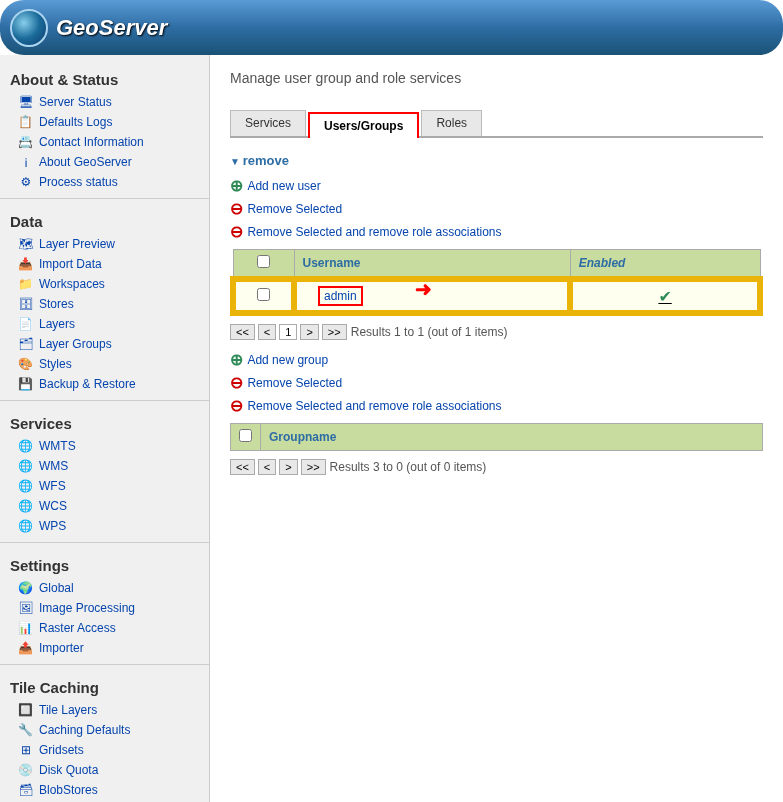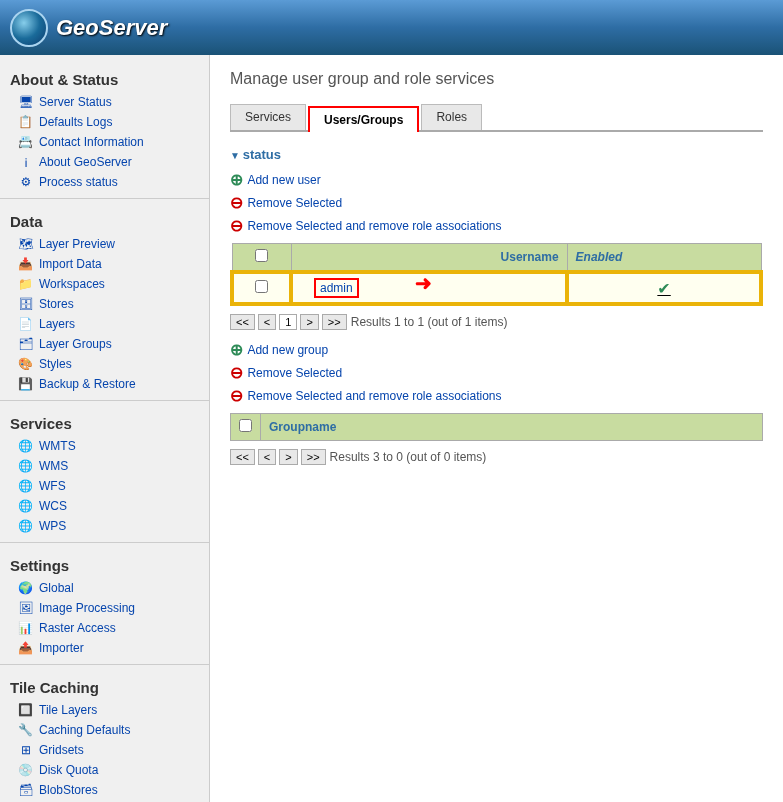--- a/index.html
+++ b/index.html
@@ -1,55 +1,55 @@
 <!DOCTYPE html>
 <html><head>
   <meta charset="utf-8">
   <style>
     * { margin: 0; padding: 0; box-sizing: border-box; }
     body { font-family: Arial, sans-serif; font-size: 12px; background: #fff; display: flex; flex-direction: column; width: 783px; }
 
     
-    .header { background: linear-gradient(180deg, #5b9bd5 0%, #2e6da4 50%, #1a5276 100%); height: 55px; display: flex; align-items: center; padding: 0 10px; }
+    .header { background: linear-gradient(180deg, #5b9bd5 0%, #2e6da4 50%, #1a5276 100%); height: 55px; display: flex; align-items: center; padding: 0 10px; border-radius: 24px; }
     .logo-area { display: flex; align-items: center; gap: 8px; }
     .logo-globe { width: 38px; height: 38px; background: radial-gradient(circle at 35% 35%, #87ceeb, #1a6b9a, #0d3b6e); border-radius: 50%; border: 2px solid #aad4f0; position: relative; overflow: hidden; }
     .logo-text { color: white; font-size: 22px; font-weight: bold; font-style: italic; text-shadow: 1px 1px 2px #000; }
 
     
     .main-layout { display: flex; flex: 1; }
 
     
     .sidebar { width: 210px; background: #f0f0f0; border-right: 1px solid #ccc; padding: 8px 0; min-height: 750px; }
     .sidebar-section-title { font-weight: bold; font-size: 15px; color: #333; padding: 8px 10px 4px 10px; }
     .sidebar-item { display: flex; align-items: center; gap: 5px; padding: 2px 10px 2px 18px; cursor: pointer; color: #0645ad; font-size: 12px; text-decoration: none; }
     .sidebar-icon { width: 16px; height: 16px; display: inline-flex; align-items: center; justify-content: center; font-size: 12px; }
     .divider { border-top: 1px solid #ccc; margin: 6px 0; }
 
     
     .content { flex: 1; padding: 15px 20px; }
     .page-title { font-size: 22px; color: #2e6da4; font-weight: bold; margin-bottom: 4px; }
-    .page-subtitle { color: #555; font-size: 16px; margin-bottom: 16px; }
+    .page-subtitle { color: #555; font-size: 14px; margin-bottom: 24px; }
 
     
     .tabs { display: flex; border-bottom: 2px solid #aaa; margin-bottom: 15px; }
     .tab { padding: 5px 14px; border: 1px solid #bbb; border-bottom: none; cursor: pointer; background: #e8e8e8; color: #333; font-size: 12px; margin-right: 2px; }
     .tab.active { background: #fff; border: 2px solid red; border-bottom: none; font-weight: bold; color: #000; position: relative; bottom: -2px; }
 
     
     .section-header { color: #2e6da4; font-size: 13px; font-weight: bold; margin-bottom: 8px; cursor: pointer; }
     .section-header::before { content: '▼ '; font-size: 10px; }
     .action-link { display: flex; align-items: center; gap: 4px; color: #0645ad; cursor: pointer; font-size: 12px; margin-bottom: 4px; text-decoration: none; }
     .icon-add { color: #2e8b57; font-size: 16px; font-weight: bold; }
     .icon-remove { color: #cc0000; font-size: 16px; font-weight: bold; }
 
     
     .data-table { width: 100%; border-collapse: collapse; margin: 8px 0; }
-    .data-table th { background: #c8dca0; color: #2e6da4; font-weight: bold; padding: 5px 8px; text-align: right; border: 1px solid #aaa; font-size: 12px; }
+    .data-table th { background: #c8dca0; color: #2e6da4; font-weight: bold; padding: 5px 8px; text-align: left; border: 1px solid #aaa; font-size: 12px; }
     .data-table th.check-col { width: 25px; text-align: center; }
-    .data-table td { padding: 4px 21px; border: 4px solid #eab308; font-size: 12px; text-decoration: underline; }
+    .data-table td { padding: 4px 21px; border: 6px solid #eab308; font-size: 12px; text-decoration: underline; }
     .data-table tr.odd { background: #fff; }
     .data-table tr.highlighted-row { background: #fffff0; }
     .username-link { color: #0645ad; cursor: pointer; text-decoration: none; }
     .check-green { color: #2e8b57; font-size: 16px; }
 
     
     .pagination { display: flex; align-items: center; gap: 3px; margin: 6px 0; font-size: 12px; }
     .page-btn { border: 1px solid #aaa; background: #e8e8e8; padding: 1px 5px; cursor: pointer; font-size: 11px; }
     .page-num { border: 1px solid #aaa; background: #fff; padding: 1px 5px; font-size: 11px; }
     .pagination-text { color: #555; margin-left: 1px; }
@@ -211,21 +211,21 @@
 
     <p class="page-subtitle">Manage user group and role services</p>
 
     <div class="tabs">
       <div class="tab">Services</div>
       <div class="tab active">Users/Groups</div>
       <div class="tab">Roles</div>
     </div>
 
     <div class="section-block">
-      <div class="section-header">status</div>
+      <div class="section-header">remove</div>
 
       <a class="action-link">
         <span class="icon-add">⊕</span>
         <span>Add new user</span>
       </a>
       <a class="action-link">
         <span class="icon-remove">⊖</span>
         <span>Remove Selected</span>
       </a>
       <a class="action-link">

